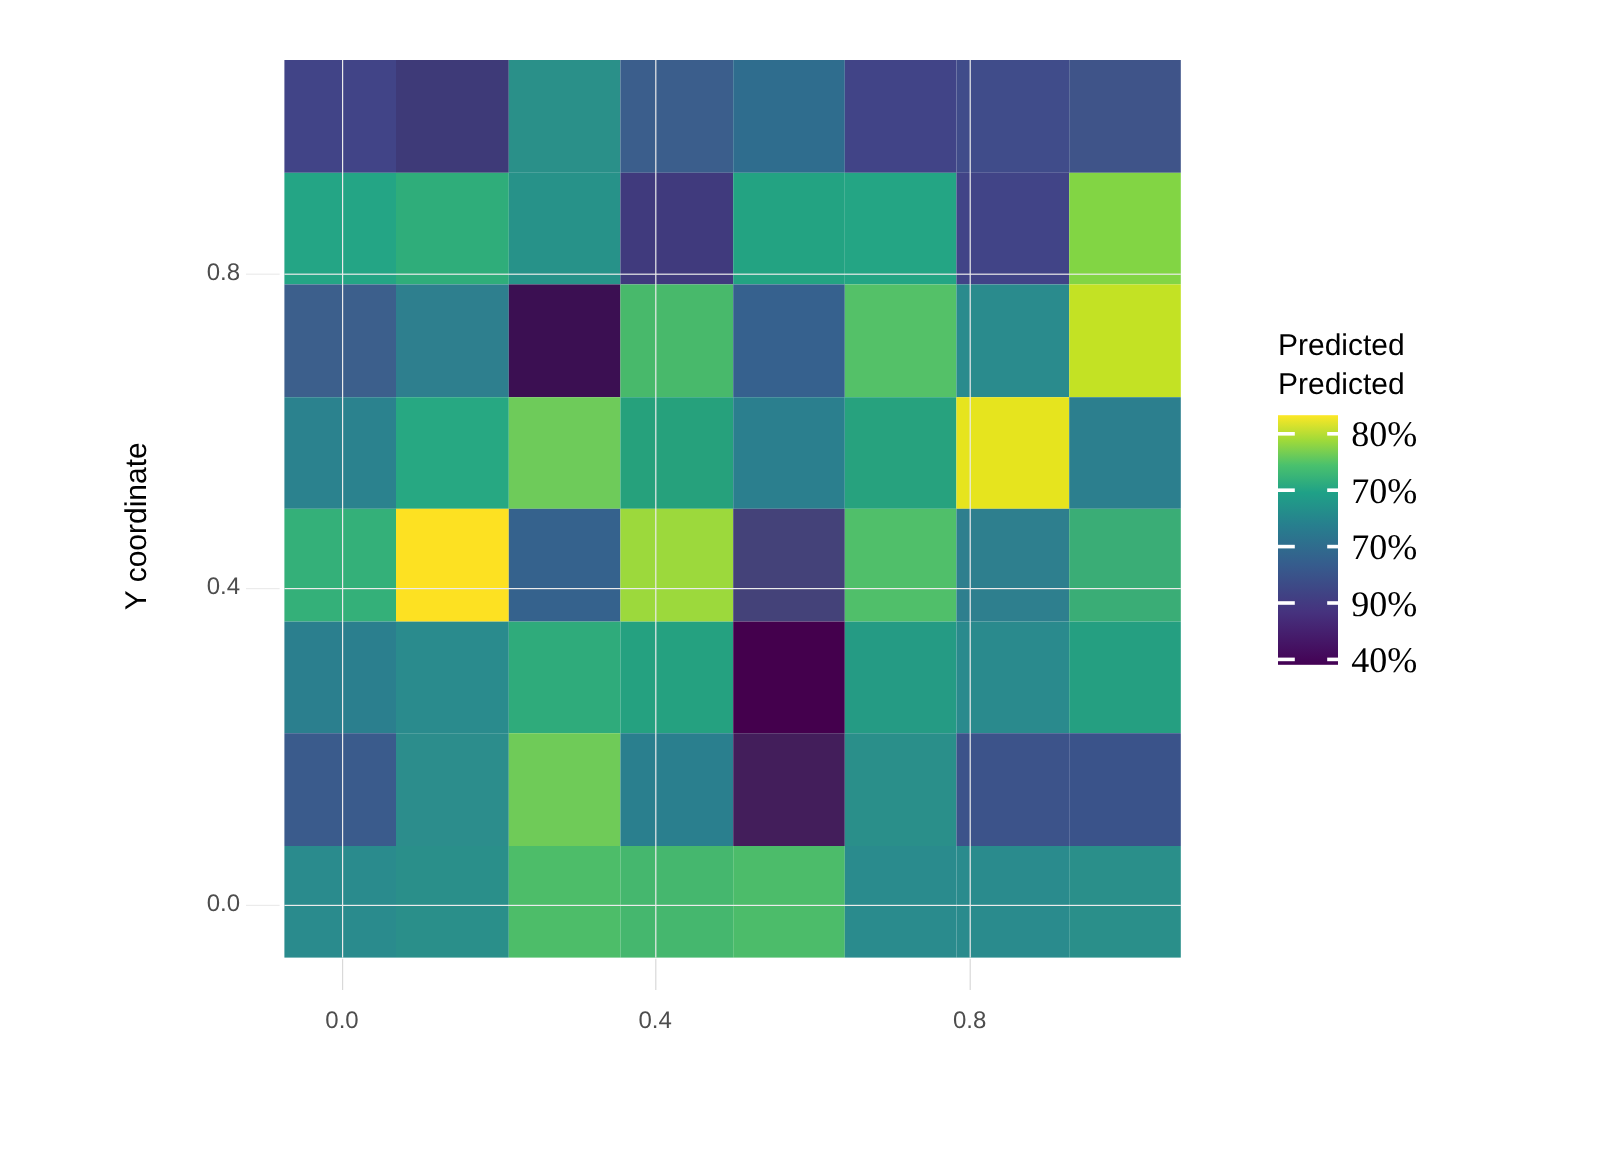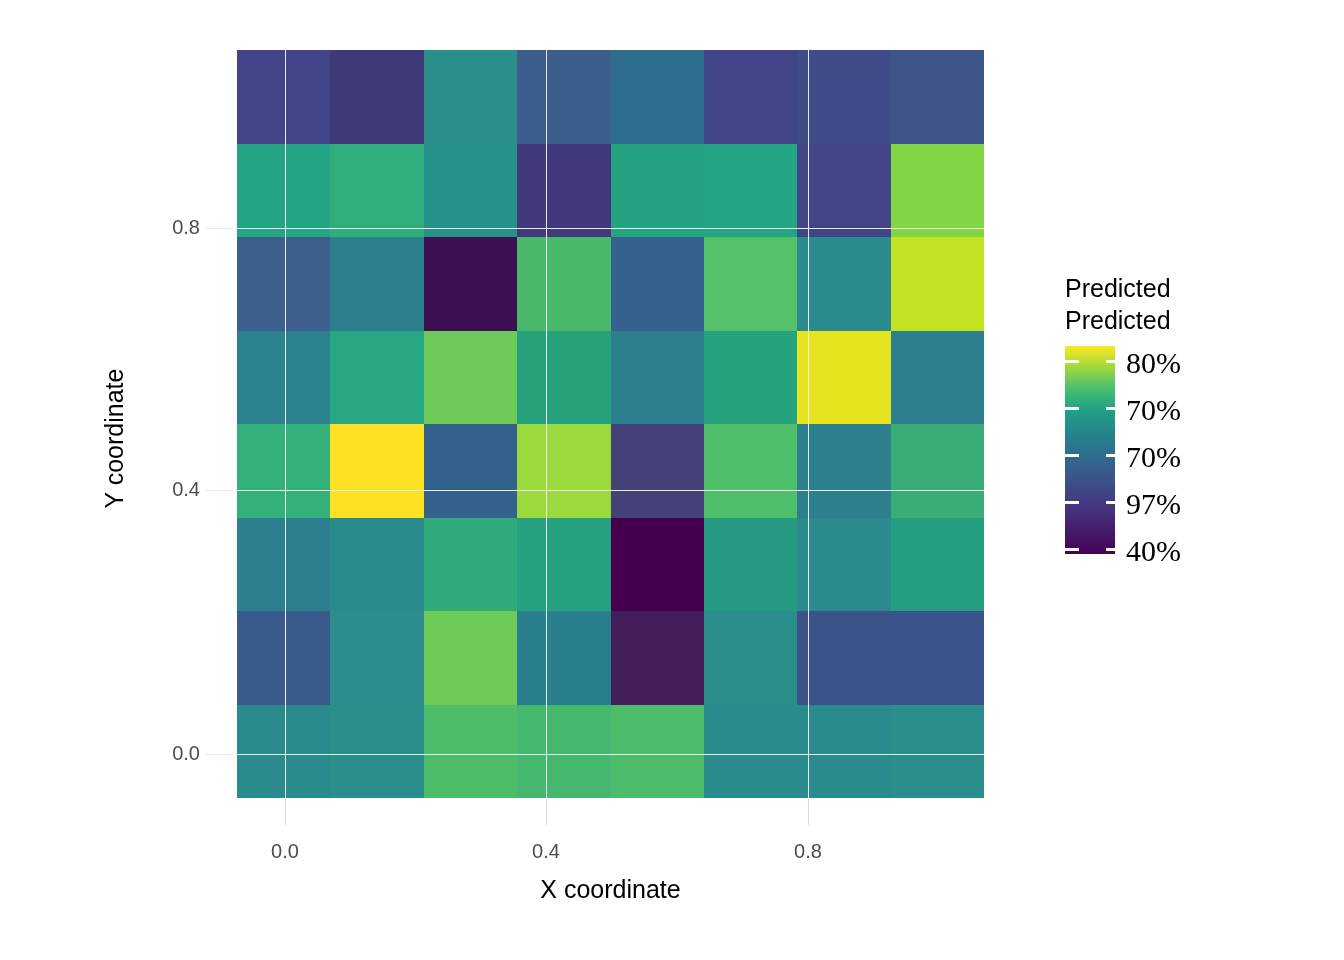--- a/index.html
+++ b/index.html
@@ -260,40 +260,39 @@
   <div id="axis-x">
       <div class="tick-x" style="left: 285px;"></div>
       <div class="axis-label axis-label-x" style="left: 245px; top: 840px;">0.0</div>
       <div class="tick-x" style="left: 546px;"></div>
       <div class="axis-label axis-label-x" style="left: 506px; top: 840px;">0.4</div>
       <div class="tick-x" style="left: 808px;"></div>
       <div class="axis-label axis-label-x" style="left: 768px; top: 840px;">0.8</div>
     </div>
 
   <div id="y-title">Y coordinate</div>
-  <div id="x-title">X coordinate</div>
 
   <div id="legend">
     <div id="legend-title">
       <div>Predicted</div>
       <div>Predicted</div>
     </div>
     <div id="legend-bar"></div>
     <div id="legend-ticks">
         <div class="legend-tick-l" style="top: 88px;"></div>
         <div class="legend-tick-r" style="top: 88px;"></div>
         <div class="legend-label" style="top: 74px;">80%</div>
         <div class="legend-tick-l" style="top: 135px;"></div>
         <div class="legend-tick-r" style="top: 135px;"></div>
         <div class="legend-label" style="top: 121px;">70%</div>
         <div class="legend-tick-l" style="top: 182px;"></div>
         <div class="legend-tick-r" style="top: 182px;"></div>
         <div class="legend-label" style="top: 168px;">70%</div>
         <div class="legend-tick-l" style="top: 229px;"></div>
         <div class="legend-tick-r" style="top: 229px;"></div>
-        <div class="legend-label" style="top: 215px;">97%</div>
+        <div class="legend-label" style="top: 215px;">90%</div>
         <div class="legend-tick-l" style="top: 276px;"></div>
         <div class="legend-tick-r" style="top: 276px;"></div>
         <div class="legend-label" style="top: 262px;">40%</div>
       </div>
   </div>
 
 </div>
 
 </body></html>

